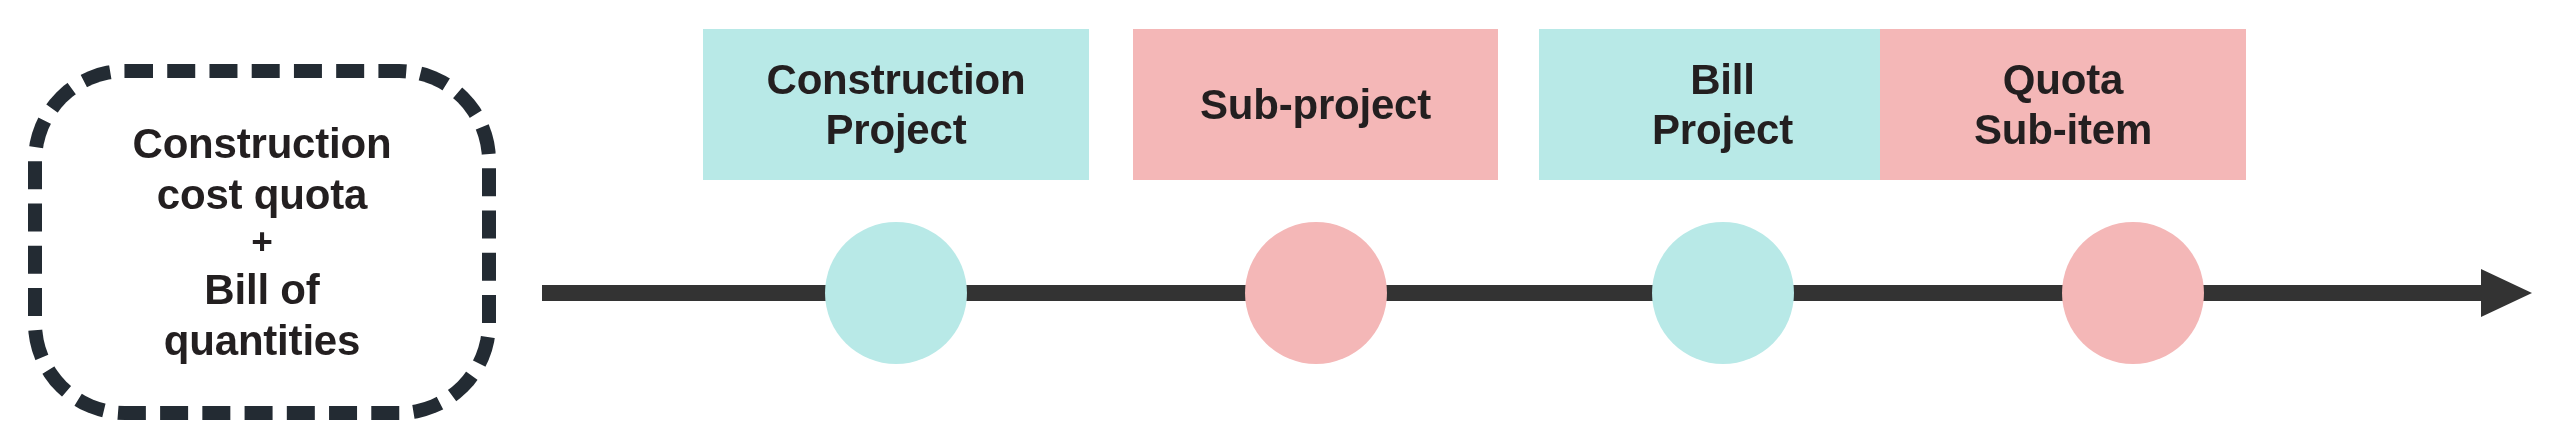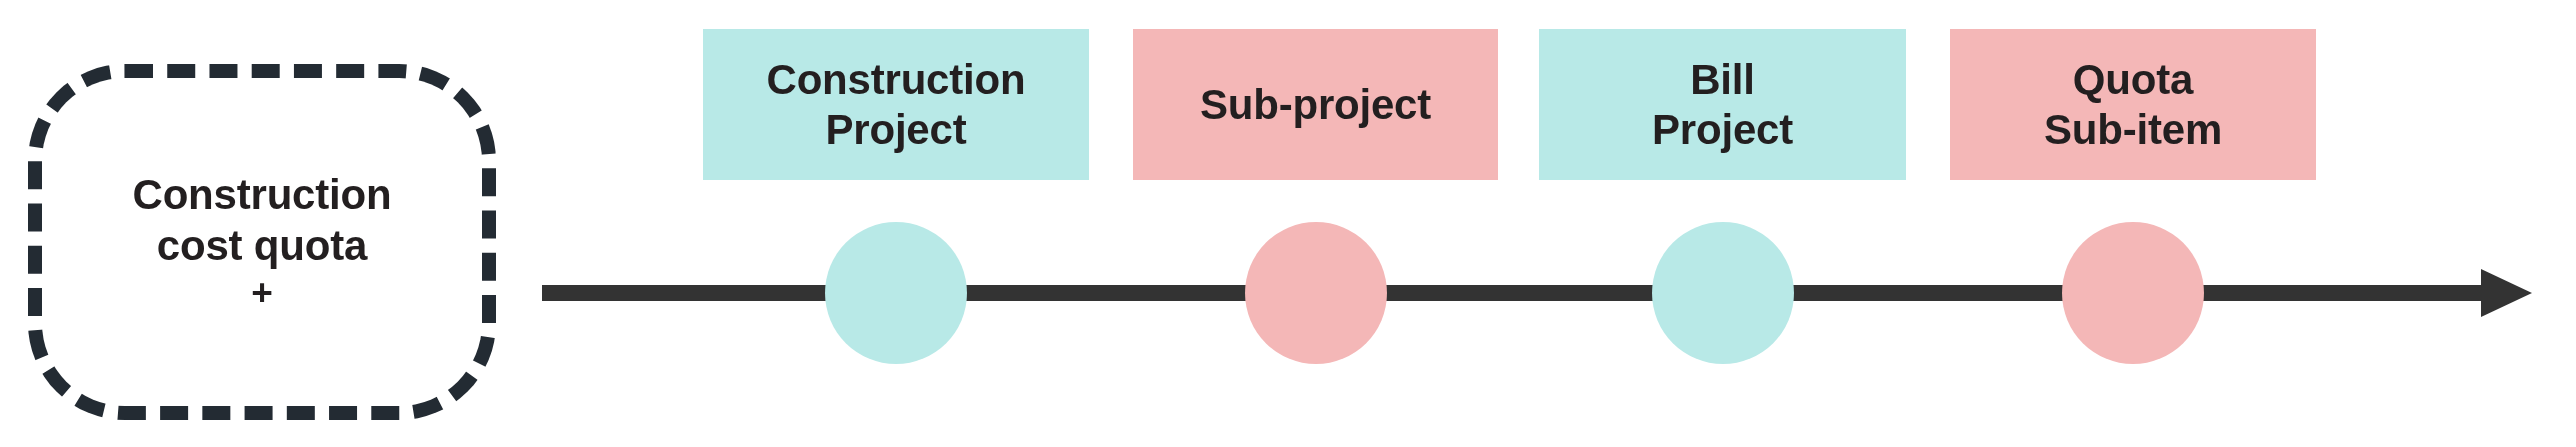--- a/index.html
+++ b/index.html
@@ -106,20 +106,22 @@
 </style>
 </head>
 <body>
 
 <div id="stage">
 
   <div class="dashed-capsule">
     <div class="capsule-text">Construction
 cost quota</div>
     <div class="capsule-plus">+</div>
+    <div class="capsule-text">Bill of
+quantities</div>
   </div>
 
   <div class="axis-line"></div>
   <div class="axis-arrowhead"></div>
 
   <div id="levels-layer">
       <div class="dot teal" style="left: 825px;"></div>
       <div class="label-box teal" style="left: 703px; width: 386px;">
         <div class="label-text">Construction
 Project</div>
@@ -127,20 +129,20 @@
       <div class="dot pink" style="left: 1245px;"></div>
       <div class="label-box pink" style="left: 1133px; width: 365px;">
         <div class="label-text">Sub-project</div>
       </div>
       <div class="dot teal" style="left: 1652px;"></div>
       <div class="label-box teal" style="left: 1539px; width: 367px;">
         <div class="label-text">Bill
 Project</div>
       </div>
       <div class="dot pink" style="left: 2062px;"></div>
-      <div class="label-box pink" style="left: 1950px; width: 366px; text-align: center;">
+      <div class="label-box pink" style="left: 1880px; width: 366px; text-align: center;">
         <div class="label-text">Quota
 Sub-item</div>
       </div>
     </div>
 
 </div>
 
 
 </body></html>

